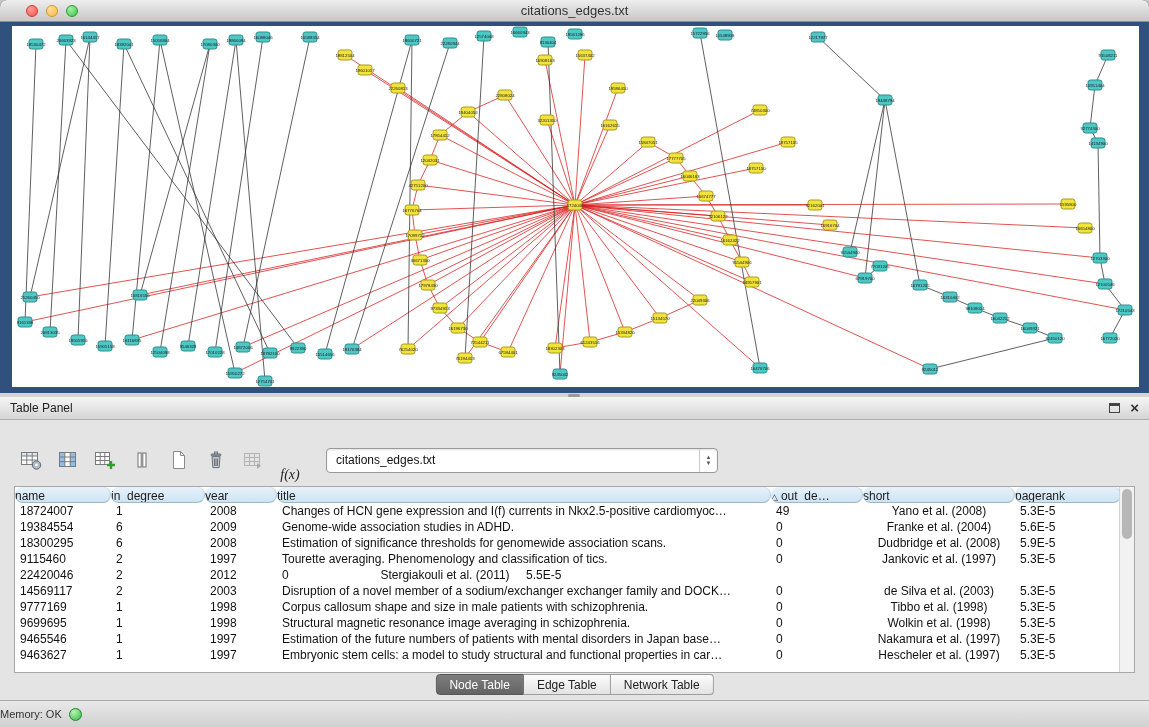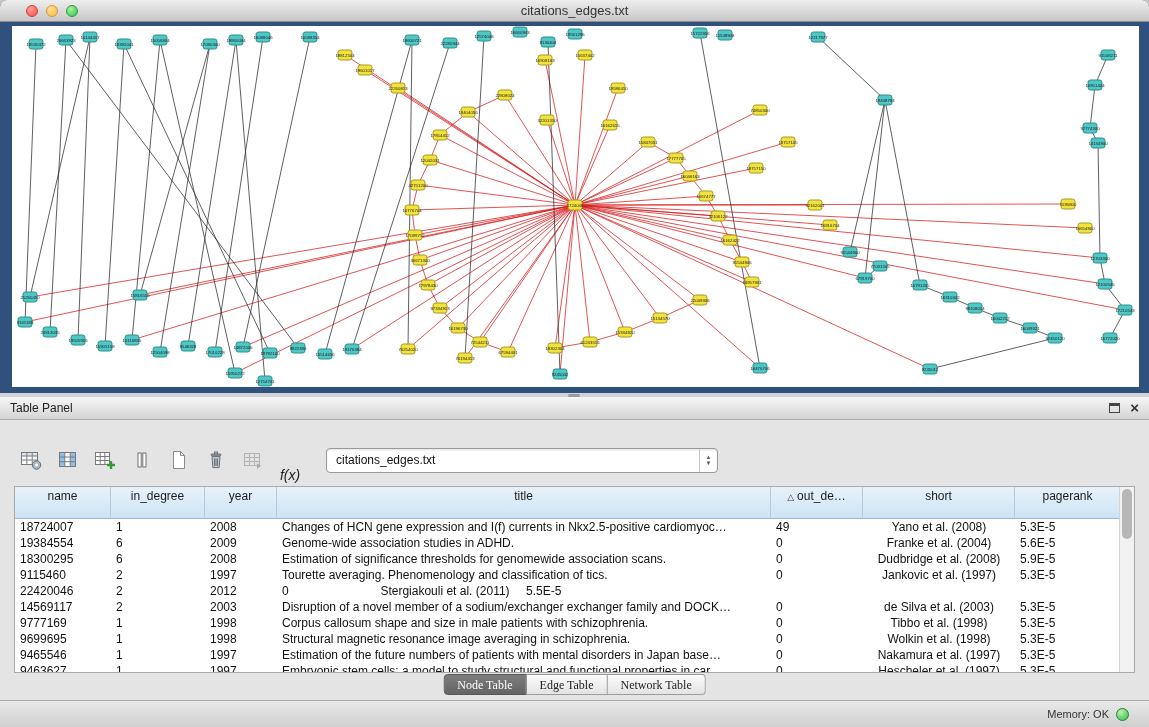--- a/index.html
+++ b/index.html
@@ -29,56 +29,56 @@
   .table-panel { position:absolute; left:0; top:397px; width:1149px; height:303px; background:#e4e4e4; }
   .panel-titlebar { height:23px; background:linear-gradient(#f6f6f6,#d5d5d5);
     border-bottom:1px solid #adadad; display:flex; align-items:center; padding:0 10px; }
   .panel-title { font-size:12px; color:#222; }
   .panel-actions { margin-left:auto; display:flex; align-items:center; gap:10px; }
   .float-ic { width:11px; height:10px; border:1.5px solid #444; border-top-width:3px; display:inline-block; }
   .close-ic { font-size:15px; font-weight:bold; color:#333; line-height:12px; cursor:default; }
 
   .toolbar { position:absolute; left:16px; top:48px; height:30px; display:flex; align-items:center; gap:7px; }
   .tbtn { width:30px; height:28px; display:flex; align-items:center; justify-content:center; }
-  .fx { font-family:Liberation Sans, sans-serif; font-style:italic; font-size:14px; color:#222;margin-top:30px; }
+  .fx { font-family:Liberation Serif, serif; font-style:italic; font-size:14px; color:#222;margin-top:30px; }
   .combo { margin-left:14px; width:392px; height:25px; background:#fff; border:1px solid #9a9a9a;
     border-radius:4px; display:flex; align-items:center; position:relative; box-shadow:inset 0 1px 2px rgba(0,0,0,.12); }
   .combo-text { font-size:12px; color:#111; padding-left:9px; flex:1; }
   .combo-arrows { width:18px; height:23px; display:flex; flex-direction:column; align-items:center;
     justify-content:center; color:#555; border-left:1px solid #c9c9c9; }
   .combo-arrows span { font-size:6px; line-height:6px; }
 
   .table-wrap { position:absolute; left:14px; top:89px; width:1121px; height:187px; background:#fff;
     border:1px solid #a8a8a8; overflow:hidden; }
   .thead { display:flex; width:1106px; }
-  .th { height:32px; line-height:19px; font-size:12px; color:#1c1c1c; text-align:center;
+  .th { height:16px; line-height:19px; font-size:12px; color:#1c1c1c; text-align:left;
     background:linear-gradient(#e7f2fb,#cde4f4); border-right:1px solid #b4cadb; border-bottom:1px solid #9db7c9;
-    overflow:hidden; white-space:nowrap; }
+    overflow:hidden; white-space:nowrap;border-radius:8px; }
   .th .sort { font-size:9px; margin-right:3px; color:#333; }
   .tbody { width:1106px; }
   .tr { display:flex; height:16px; }
   .td { font-size:12px; line-height:16px; color:#111; padding-left:5px; overflow:hidden; white-space:nowrap; }
   .td.center { text-align:center; padding-left:0; }
   .col-0{width:96px} .col-1{width:94px} .col-2{width:72px} .col-3{width:494px}
   .col-4{width:92px} .col-5{width:152px} .col-6{width:106px}
   .vscroll { position:absolute; right:0; top:0; width:15px; height:100%;
     background:#f2f2f2; border-left:1px solid #d4d4d4; }
   .thumb { position:absolute; left:2px; top:2px; width:10px; height:50px; background:#b7b7b7; border-radius:6px; display:block; }
 
   .tabs { position:absolute; left:50%; transform:translateX(-50%); top:277px; display:flex; }
   .tab { height:21px; line-height:20px; padding:0 13px; font-size:12px; color:#222;
-    background:linear-gradient(#fcfcfc,#e3e3e3); border:1px solid #9d9d9d; border-left-width:0;font-family:Liberation Serif, serif; }
+    background:linear-gradient(#fcfcfc,#e3e3e3); border:1px solid #9d9d9d; border-left-width:0; }
   .tab:first-child { border-left-width:1px; border-radius:4px 0 0 4px; }
   .tab:last-child { border-radius:0 4px 4px 0; }
   .tab.sel { background:linear-gradient(#7d7d7d,#646464); color:#fff; border-color:#585858; }
 
   
   .statusbar { position:absolute; left:0; top:700px; width:1149px; height:27px;
     background:linear-gradient(#e9e9e9,#d0d0d0); border-top:1px solid #a9a9a9;
-    display:flex; align-items:center; justify-content:flex-end; padding-right:20px; gap:7px;
+    display:flex; align-items:center; padding-right:20px; gap:7px;
     font-size:11px; color:#333; }
   .mem-dot { width:13px; height:13px; border-radius:50%;
     background:radial-gradient(circle at 35% 28%, #b8f5b0, #35b844); border:1px solid #23812f; display:inline-block; }
 </style>
 </head>
 <body>
 
 <div class="net-window">
   <div class="titlebar">
     <div class="lights">

